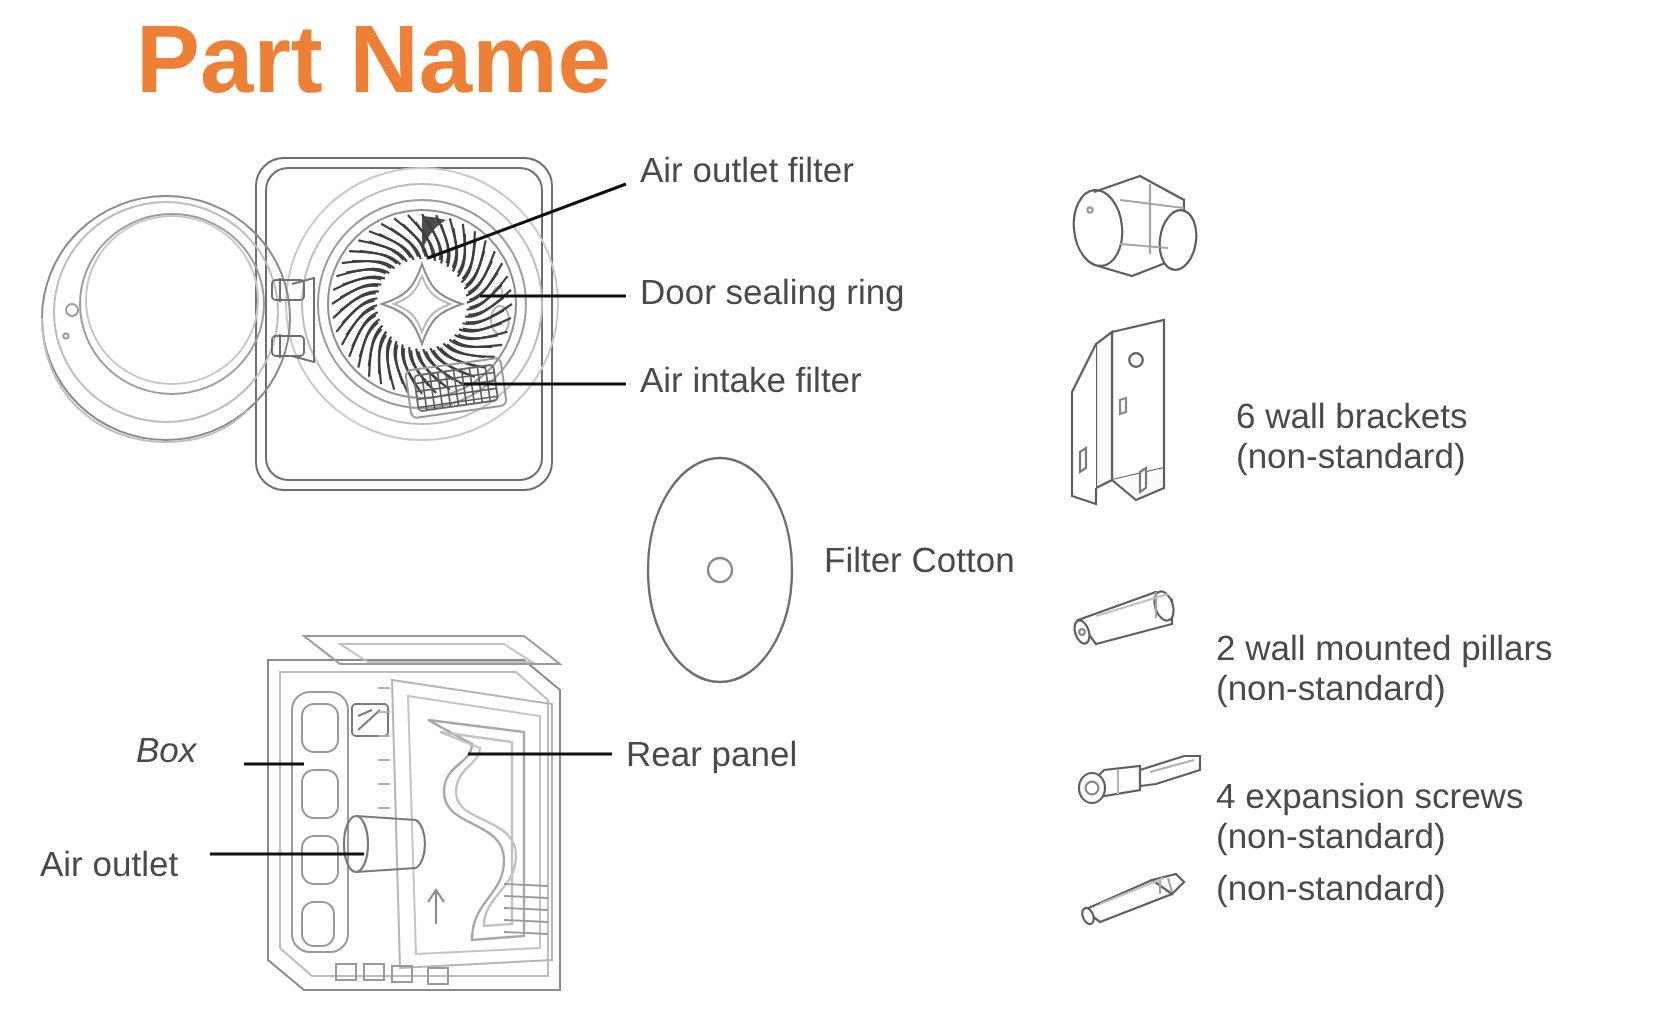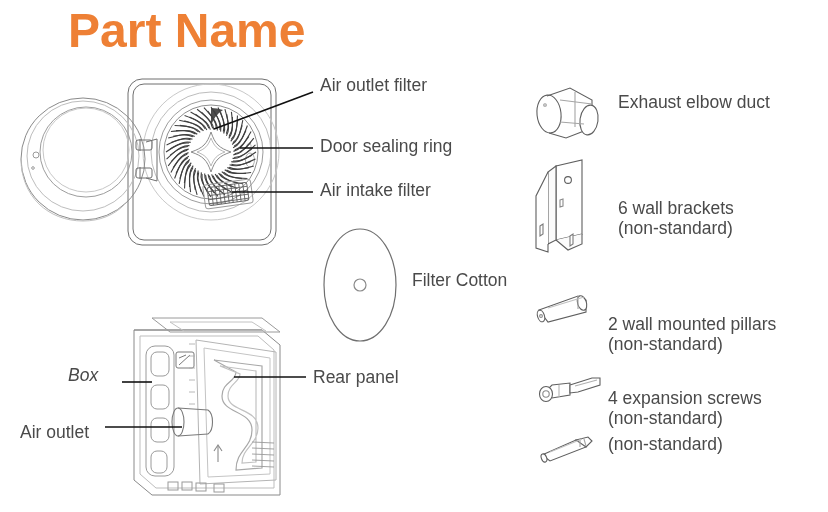--- a/index.html
+++ b/index.html
@@ -358,21 +358,20 @@
   <div class="lbl" style="left:320px; top:180px;">Air intake filter</div>
 
   <div class="lbl" style="left:412px; top:270px;">Filter Cotton</div>
 
   <div class="lbl" style="left:68px; top:365px;font-style:italic;">Box</div>
 
   <div class="lbl" style="left:20px; top:422px;">Air outlet</div>
 
   <div class="lbl" style="left:313px; top:367px;">Rear panel</div>
 
-  <div class="lbl" style="left:618px; top:92px;">Exhaust elbow duct</div>
 
   <div class="lbl two-line" style="left:618px; top:198px;">
     <div>6 wall brackets</div>
     <div>(non-standard)</div>
   </div>
 
   <div class="lbl two-line" style="left:608px; top:297px;margin-top:17px;">
     <div>2 wall mounted pillars</div>
     <div>(non-standard)</div>
   </div>

